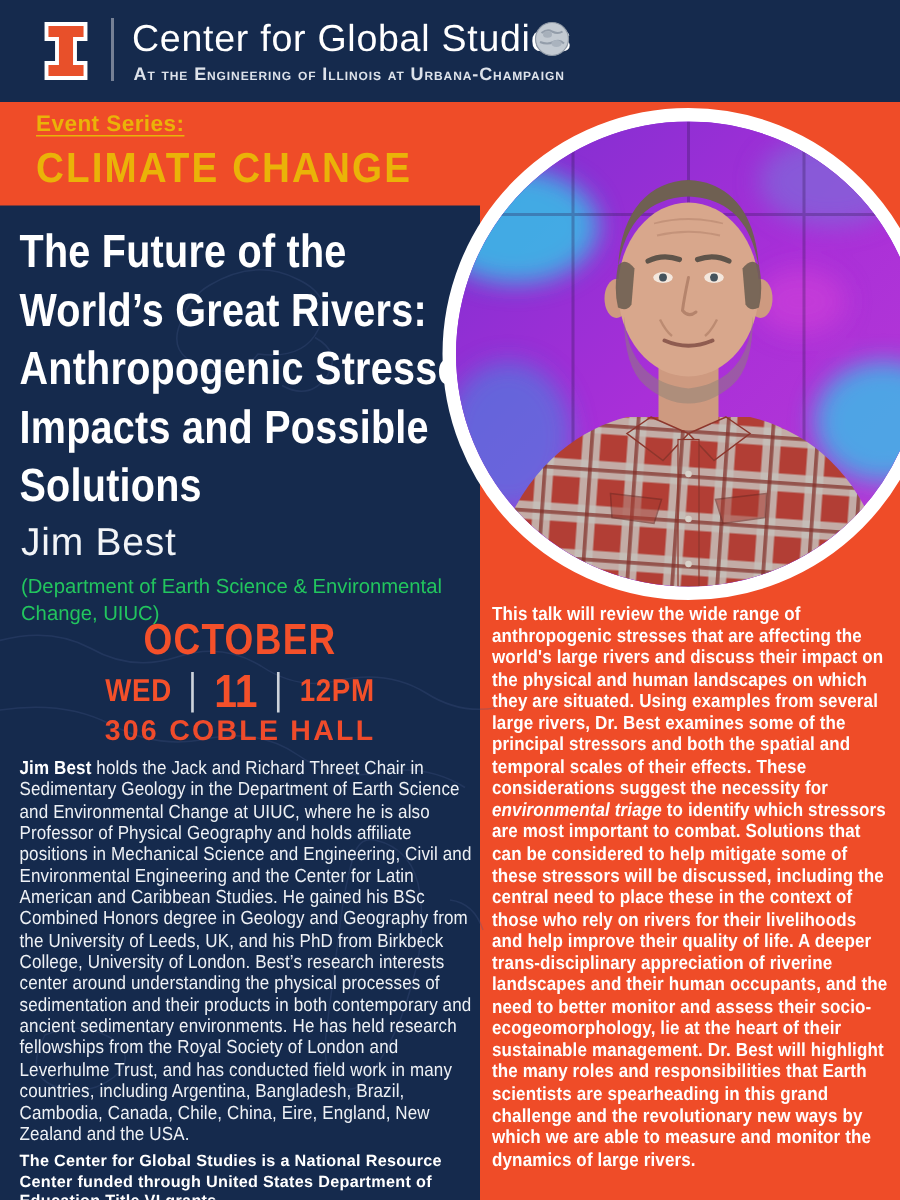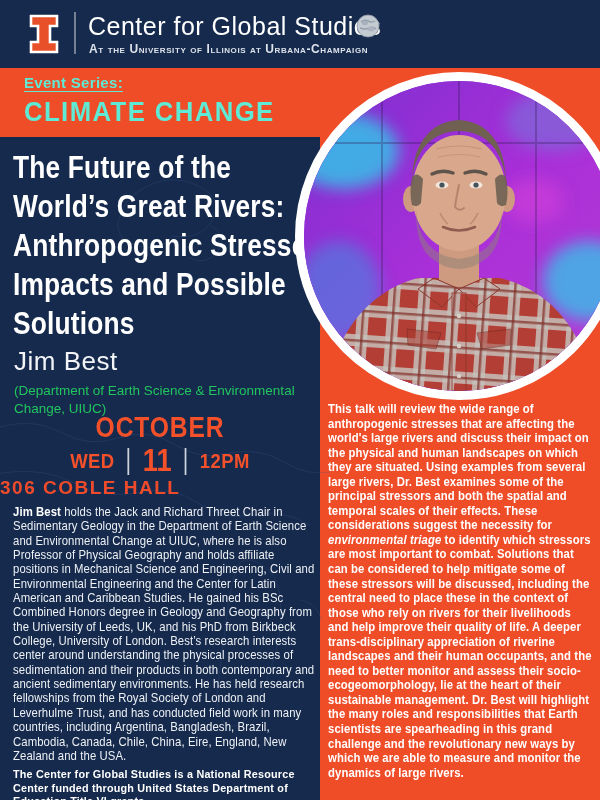--- a/index.html
+++ b/index.html
@@ -12,21 +12,21 @@
   .header{position:absolute;left:0;top:0;width:600px;height:68px;background:#152A4D;z-index:6;}
   .logo-wrap{position:absolute;left:28px;top:13px;width:32px;height:42px;}
   .logo-divider{position:absolute;left:74px;top:12px;width:2px;height:42px;background:#8d96a8;opacity:.8;}
   .brand{position:absolute;left:88px;top:12px;color:#ffffff;font-size:25px;letter-spacing:.5px;font-weight:500;white-space:nowrap;}
   .brand-sub{position:absolute;left:89px;top:42px;color:#dde2ea;font-size:12px;font-variant:small-caps;letter-spacing:.6px;font-weight:600;white-space:nowrap;}
   .globe{position:absolute;left:356px;top:14px;width:24px;height:24px;}
   
   .band{position:absolute;left:0;top:68px;width:600px;height:69px;background:#EF4C28;z-index:1;}
   .right-col{position:absolute;left:320px;top:68px;width:280px;height:732px;background:#EF4C28;z-index:1;}
   
-  .series{position:absolute;left:24px;top:74px;z-index:3;color:#5eead4;}
+  .series{position:absolute;left:24px;top:74px;z-index:3;color:#eab308;}
   .series-label{font-size:15px;font-weight:600;letter-spacing:.3px;text-decoration:underline;text-underline-offset:3px;}
   .series-title{margin-top:5px;font-size:28px;font-weight:800;letter-spacing:1.5px;transform:scaleX(.92);transform-origin:0 50%;white-space:nowrap;}
   
   .photo-circle{
     position:absolute;left:295px;top:72px;width:310px;height:310px;border-radius:50%;
     border:9px solid #ffffff;overflow:hidden;z-index:5;background:#8B2FD6;
   }
   
   .map-lines{position:absolute;left:0;top:130px;width:330px;height:670px;z-index:2;opacity:.55;}
   
@@ -35,21 +35,21 @@
     font-size:31px;font-weight:800;line-height:39px;white-space:pre-line;
     transform:scaleX(.85);transform-origin:0 0;letter-spacing:.2px;
   }
   .speaker{position:absolute;left:14px;top:346px;z-index:3;color:#f2f4f7;font-size:26px;font-weight:400;letter-spacing:.5px;}
   .affiliation{position:absolute;left:14px;top:382px;width:306px;z-index:3;color:#22c55e;font-size:13.5px;line-height:17.5px;font-weight:400;}
   .month{position:absolute;left:0;top:411px;width:320px;z-index:3;text-align:center;color:#F4502A;font-size:29px;font-weight:800;transform:scaleX(.85);letter-spacing:1px;}
   .date-row{position:absolute;left:0;top:443px;width:320px;z-index:3;display:flex;align-items:center;justify-content:center;gap:15px;transform:scaleX(.88);}
   .date-part{color:#F4502A;font-weight:800;font-size:21px;letter-spacing:.5px;}
   .date-day{color:#F4502A;font-weight:800;font-size:31px;}
   .date-sep{width:2px;height:27px;background:#cdd3db;}
-  .location{position:absolute;left:0;top:477px;width:320px;z-index:3;text-align:left;color:#EF4B2B;font-size:19px;font-weight:700;letter-spacing:1.5px;}
+  .location{position:absolute;left:0;top:477px;width:320px;z-index:3;text-align:center;color:#EF4B2B;font-size:19px;font-weight:700;letter-spacing:1.5px;}
   .bio{
     position:absolute;left:13px;top:505px;width:338px;z-index:3;color:#eef1f5;
     font-size:12.6px;line-height:14.35px;transform:scaleX(.9);transform-origin:0 0;letter-spacing:.1px;
   }
   .bio b{font-weight:700;color:#ffffff;}
   .footer-note{
     position:absolute;left:13px;top:768px;width:300px;z-index:3;color:#ffffff;
     font-size:10.8px;line-height:13.5px;font-weight:600;letter-spacing:.2px;
   }
   
@@ -79,21 +79,21 @@
       <path d="M30 560 q24 -10 44 2 q18 12 2 26 q-18 14 -40 6 q-20 -8 -6 -34 z"></path>
     </g>
   </svg>
 
   <div class="header">
     <svg class="logo-wrap" viewBox="0 0 32 42">
       <path d="M3 3 h26 v10 h-7 v16 h7 v10 H3 v-10 h7 V13 H3 Z" fill="#E8502A" stroke="#ffffff" stroke-width="2.6" stroke-linejoin="miter"></path>
     </svg>
     <div class="logo-divider"></div>
     <div class="brand">Center for Global Studies</div>
-    <div class="brand-sub">At the University of Illinois at Urbana-Champaign</div>
+    <div class="brand-sub">At the Engineering of Illinois at Urbana-Champaign</div>
     <svg class="globe" viewBox="0 0 24 24">
       <circle cx="12" cy="12" r="11" fill="#c3cad2"></circle>
       <path d="M5 8 q4 -3 7 -1 q4 2 7 0 M4 14 q5 2 9 0 q4 -2 7 1" stroke="#939daa" stroke-width="1.4" fill="none"></path>
       <ellipse cx="9" cy="9" rx="3" ry="2.2" fill="#a7b0bb"></ellipse>
       <ellipse cx="15" cy="15" rx="3.4" ry="2.4" fill="#aab3be"></ellipse>
       <circle cx="12" cy="12" r="11" fill="none" stroke="#8f99a6" stroke-width="0.8"></circle>
     </svg>
   </div>
 
   <div class="series">

